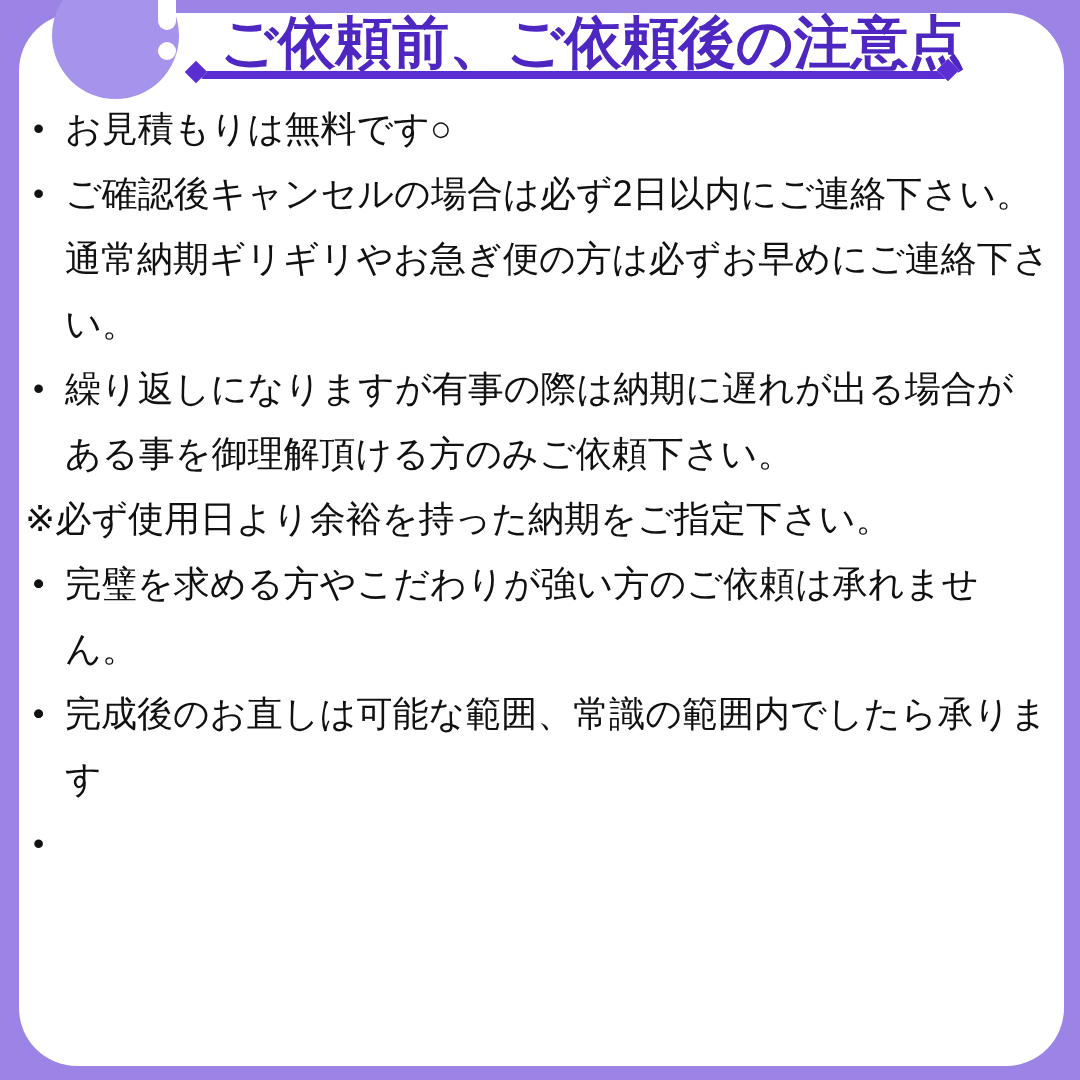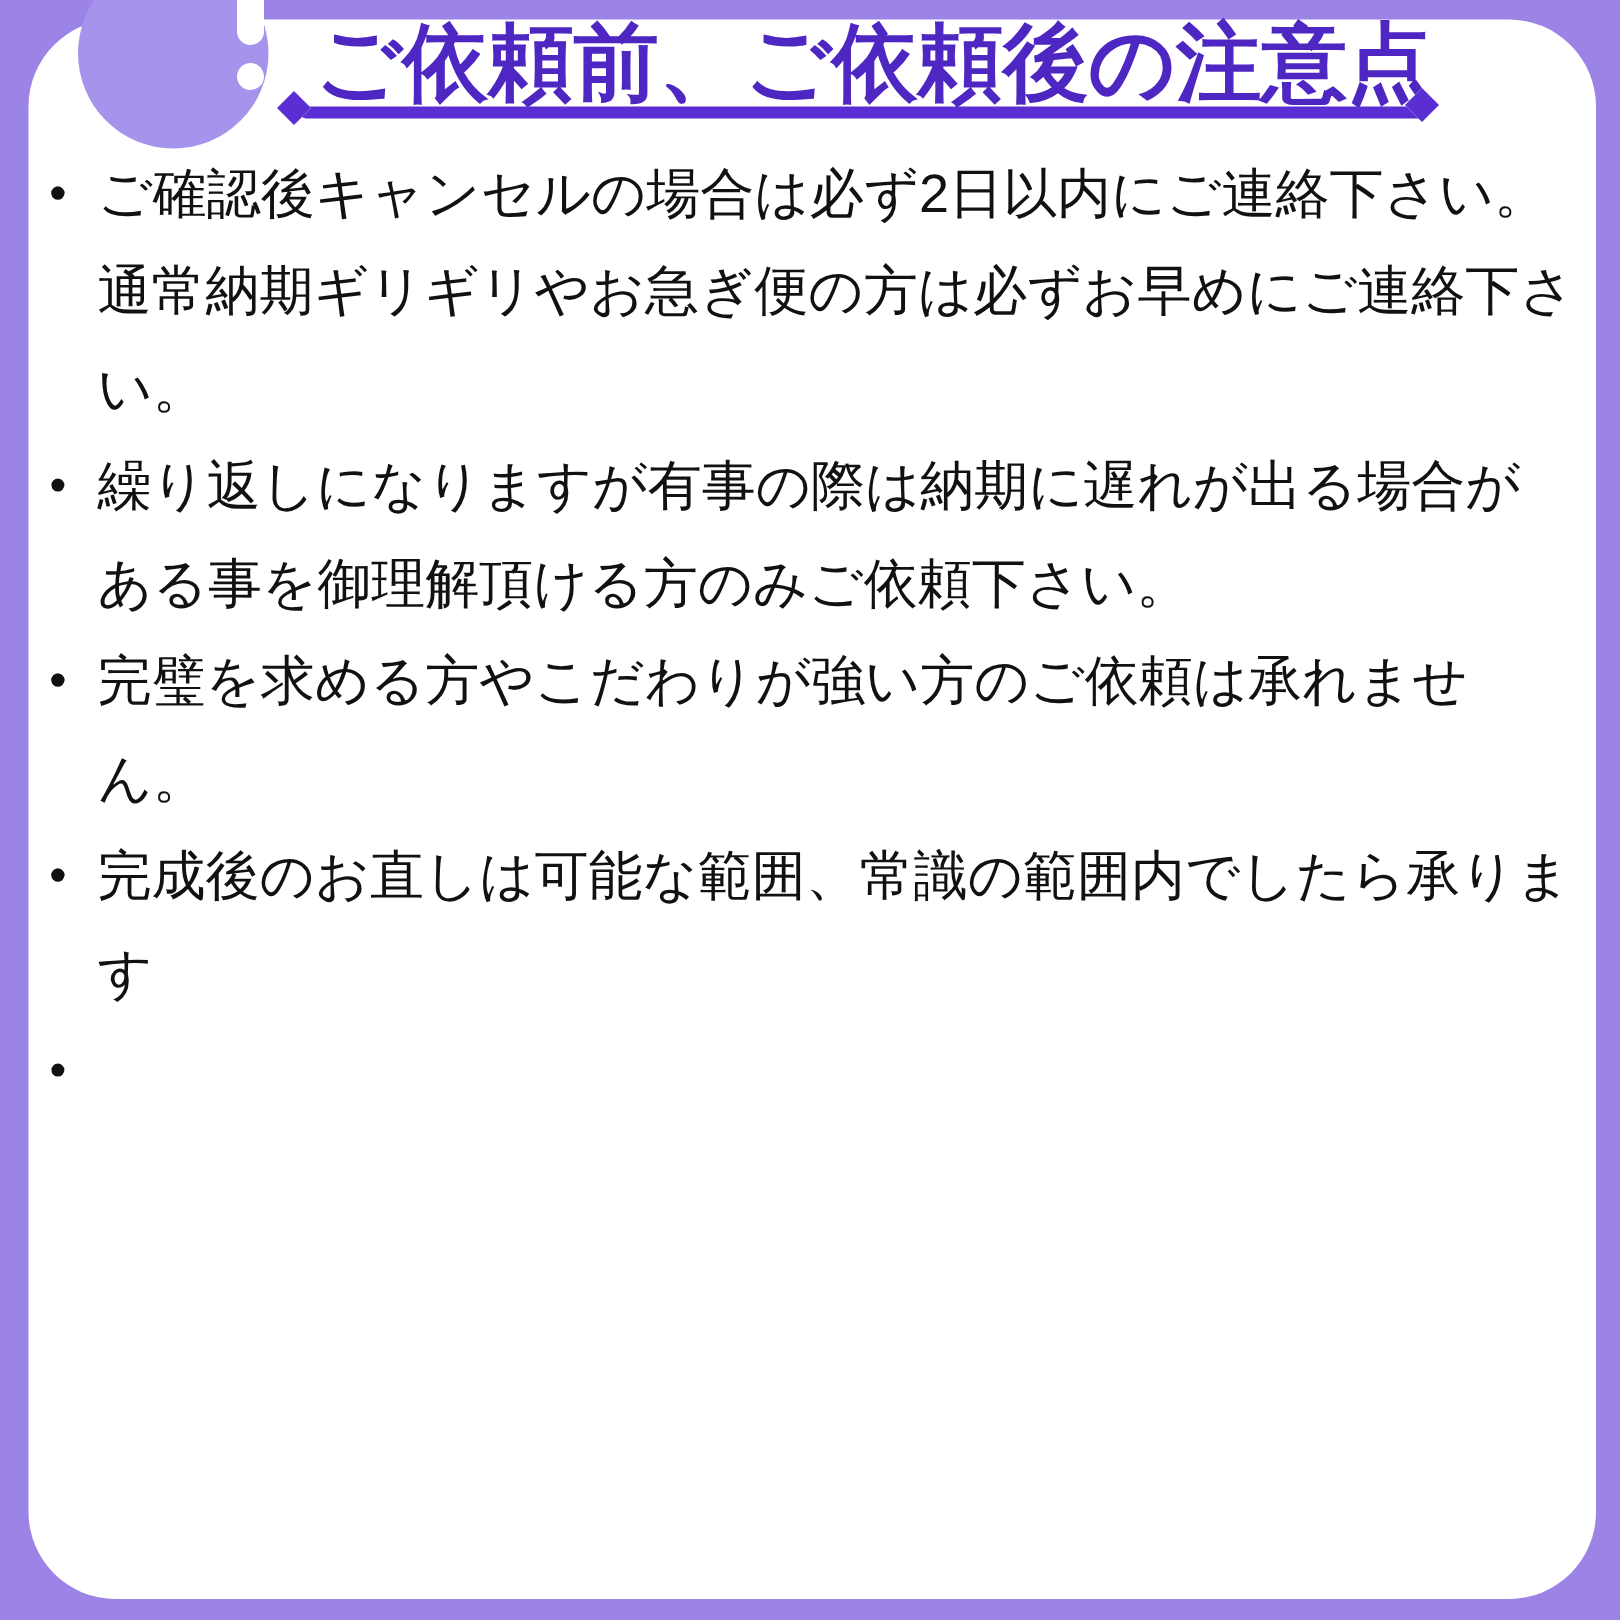--- a/index.html
+++ b/index.html
@@ -42,21 +42,21 @@
   .excl-dot{
     position:absolute;
     left:106px; top:70px;
     width:18px; height:18px;
     border-radius:50%;
     background:#ffffff;
   }
   
   .page-title{
     position:absolute;
-    left:210px; top:12px;
+    left:220px; top:12px;
     font-family:"Liberation Serif","DejaVu Serif",serif;
     font-weight:bold;
     font-size:57px;
     line-height:62px;
     letter-spacing:0px;
     color:var(--title);
     white-space:nowrap;
   }
   .title-underline{
     position:absolute;
@@ -110,28 +110,32 @@
 </div>
 
 <h1 class="page-title">ご依頼前、ご依頼後の注意点</h1>
 <div class="title-underline"></div>
 <span class="diamond left"></span>
 <span class="diamond right"></span>
 
 <div class="notes">
   <div class="note-item">
     <span class="marker">•</span>
+    <span class="note-text">お見積もりは無料です○</span>
   </div>
   <div class="note-item">
     <span class="marker">•</span>
     <span class="note-text">ご確認後キャンセルの場合は必ず2日以内にご連絡下さい。通常納期ギリギリやお急ぎ便の方は必ずお早めにご連絡下さい。</span>
   </div>
   <div class="note-item">
     <span class="marker">•</span>
     <span class="note-text">繰り返しになりますが有事の際は納期に遅れが出る場合がある事を御理解頂ける方のみご依頼下さい。</span>
+  </div>
+  <div class="note-item kome">
+    <span class="note-text">※必ず使用日より余裕を持った納期をご指定下さい。</span>
   </div>
   <div class="note-item">
     <span class="marker">•</span>
   </div>
   <div class="note-item">
     <span class="marker">•</span>
     <span class="note-text">完璧を求める方やこだわりが強い方のご依頼は承れません。</span>
   </div>
   <div class="note-item">
     <span class="marker">•</span>

